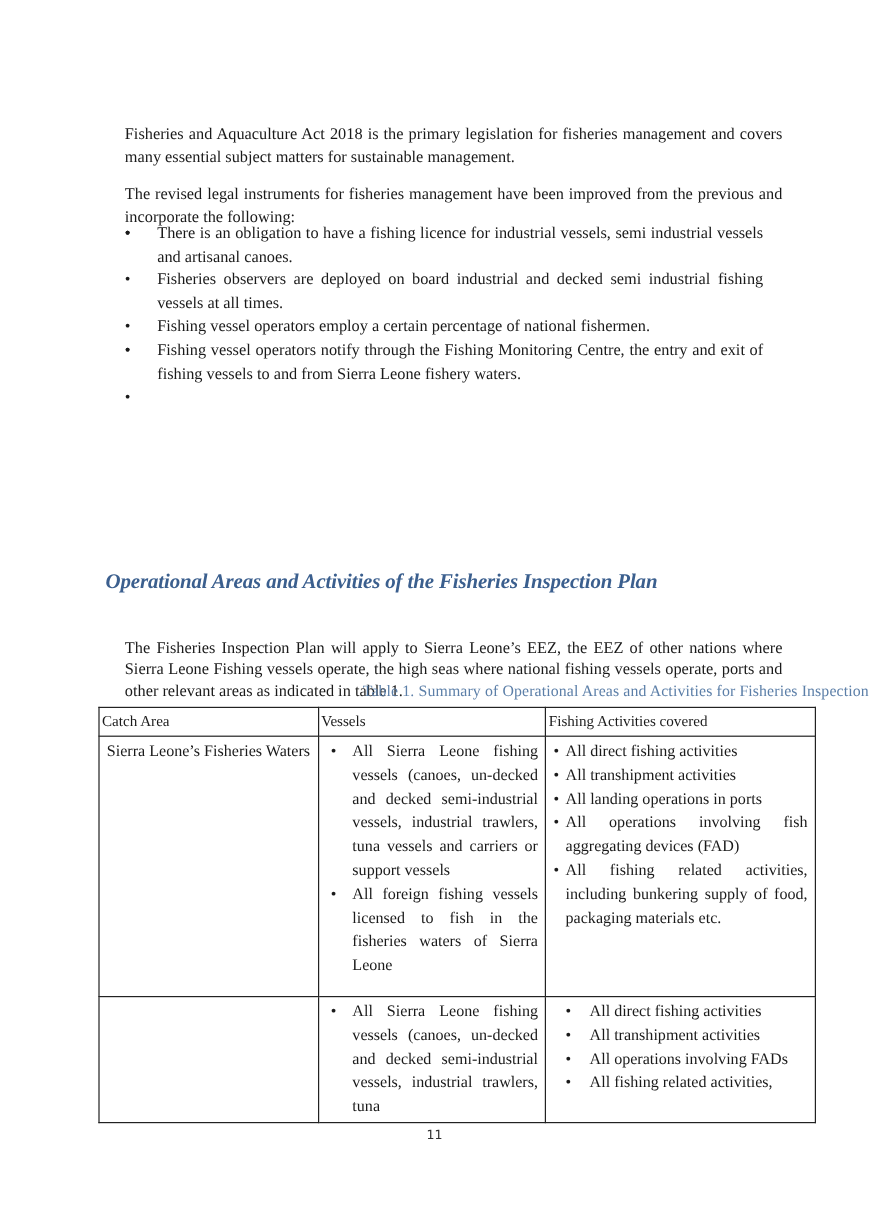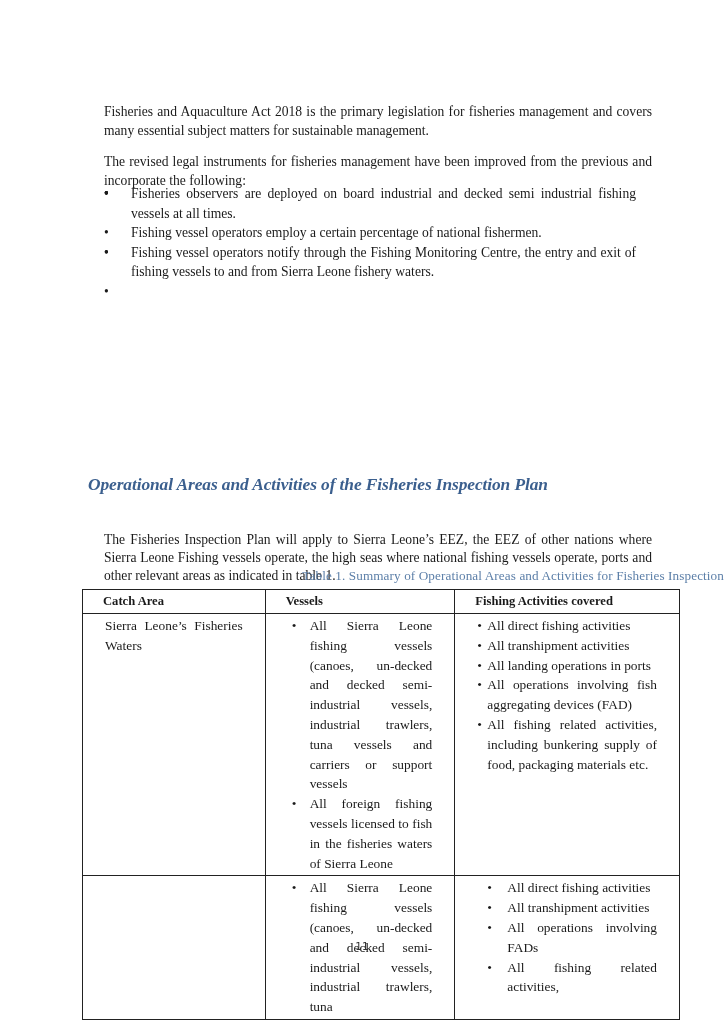--- a/index.html
+++ b/index.html
@@ -14,22 +14,22 @@
                list-style: none; font-size: 13.6px; line-height: 19.6px; }
   ul.bullets li { position: relative; padding-left: 43px; text-align: justify; margin: 0; }
   ul.bullets li .dot { position: absolute; left: 16px; top: 0; }
   .heading { position: absolute; left: 88px; top: 474px; margin: 0; font-size: 17.4px; font-weight: bold;
              color: #3b5f8e; letter-spacing: -0.1px; white-space: nowrap; font-style: italic; }
   .p3 { top: 515px; line-height: 17.8px; }
   .caption { position: absolute; left: 0; width: 724px; top: 568px; text-align: right; font-size: 13.2px;
              font-weight: normal; color: #5c7fa8; margin: 0; letter-spacing: 0.1px; }
   table.t { position: absolute; left: 82px; top: 589px; width: 598px; border-collapse: collapse;
             font-size: 13.4px; line-height: 19.8px; }
-  table.t td, table.t th { border: 1.2px solid #222; vertical-align: top; padding: 2px 22px; }
-  table.t th { text-align: left; font-weight: bold; font-size: 12.6px; line-height: 19px; padding: 2px 20px; }
+  table.t td, table.t th { border: 1.2px solid #222; vertical-align: top; padding: 2px 6px; }
+  table.t th { text-align: left; font-weight: normal; font-size: 12.6px; line-height: 19px; padding: 2px 2px; }
   col.c1 { width: 183px; } col.c2 { width: 190px; } col.c3 { width: 225px; }
   .catch { text-align: justify; text-align-last: auto; }
   ul.cell { list-style: none; margin: 0; padding: 0; }
   ul.cell li { position: relative; text-align: justify; }
   ul.vessels li { padding-left: 22px; }
   ul.vessels li .dot { position: absolute; left: 4px; top: 0; }
   ul.acts1 li { padding-left: 10px; }
   ul.acts1 li .dot { position: absolute; left: 0; top: 0; }
   ul.acts2 li { padding-left: 30px; }
   ul.acts2 li .dot { position: absolute; left: 10px; top: 0; }
@@ -42,21 +42,21 @@
 <body>
 
 <div class="page">
 
   <p class="para p1">Fisheries and Aquaculture Act 2018 is the primary legislation for fisheries management and covers many essential subject matters for sustainable management.</p>
   <p class="para p2">The revised legal instruments for fisheries management have been improved from the previous and incorporate the following:</p>
 
   <ul class="bullets">
     <li><span class="dot">•</span></li>
     <li><span class="dot">•</span></li>
-    <li><span class="dot">•</span></li>
+    <li><span class="dot">•</span><span>There is an obligation to have a fishing licence for industrial vessels, semi industrial vessels and artisanal canoes.</span></li>
     <li><span class="dot">•</span><span>Fisheries observers are deployed on board industrial and decked semi industrial fishing vessels at all times.</span></li>
     <li><span class="dot">•</span><span>Fishing vessel operators employ a certain percentage of national fishermen.</span></li>
     <li><span class="dot">•</span></li>
     <li><span class="dot">•</span><span>Fishing vessel operators notify through the Fishing Monitoring Centre, the entry and exit of fishing vessels to and from Sierra Leone fishery waters.</span></li>
     <li><span class="dot">•</span></li>
   </ul>
 
   <h2 class="heading">Operational Areas and Activities of the Fisheries Inspection Plan</h2>
   <p class="para p3">The Fisheries Inspection Plan will apply to Sierra Leone’s EEZ, the EEZ of other nations where Sierra Leone Fishing vessels operate, the high seas where national fishing vessels operate, ports and other relevant areas as indicated in table 1.</p>
 

